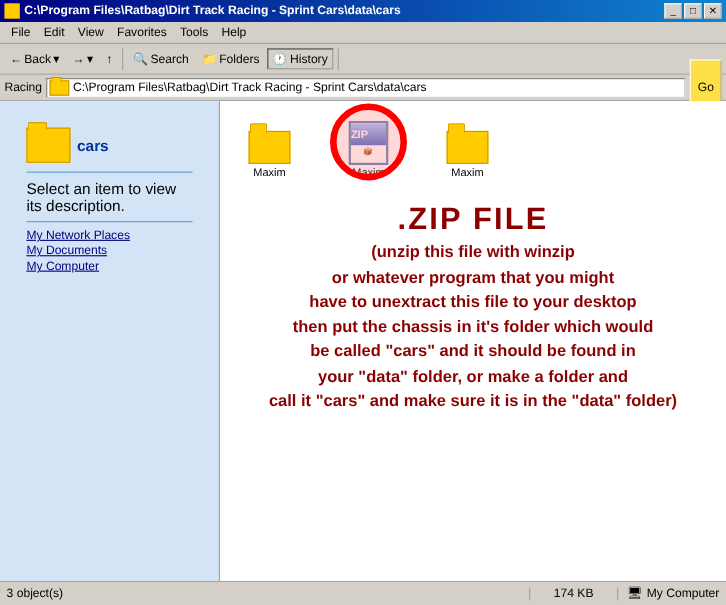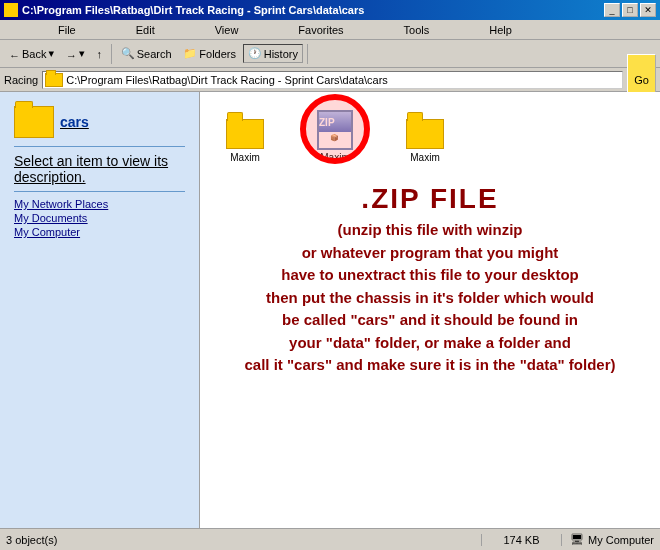--- a/index.html
+++ b/index.html
@@ -58,21 +58,20 @@
       display: flex;
       align-items: center;
       padding: 1px 4px;
       height: 20px;
       border-bottom: 1px solid #a0a0a0;
     }
     .menu-item {
       padding: 2px 6px;
       font-size: 11px;
       cursor: pointer;
-      margin-left: 48px;
     }
 
     
     .toolbar {
       background: #d4d0c8;
       display: flex;
       align-items: center;
       padding: 2px 4px;
       height: 28px;
       border-bottom: 1px solid #a0a0a0;
@@ -132,23 +131,22 @@
       display: flex;
       height: calc(550px - 20px - 20px - 28px - 24px - 22px);
       background: white;
     }
 
     
     .left-panel {
       width: 200px;
       background: #d4e4f7;
       border-right: 1px solid #a0a0a0;
-      padding: 14px;
+      padding: 24px;
       overflow: hidden;
-      text-decoration: underline;
     }
     .folder-header {
       display: flex;
       align-items: center;
       gap: 6px;
       margin-bottom: 8px;
     }
     .big-folder-icon {
       width: 40px;
       height: 32px;

